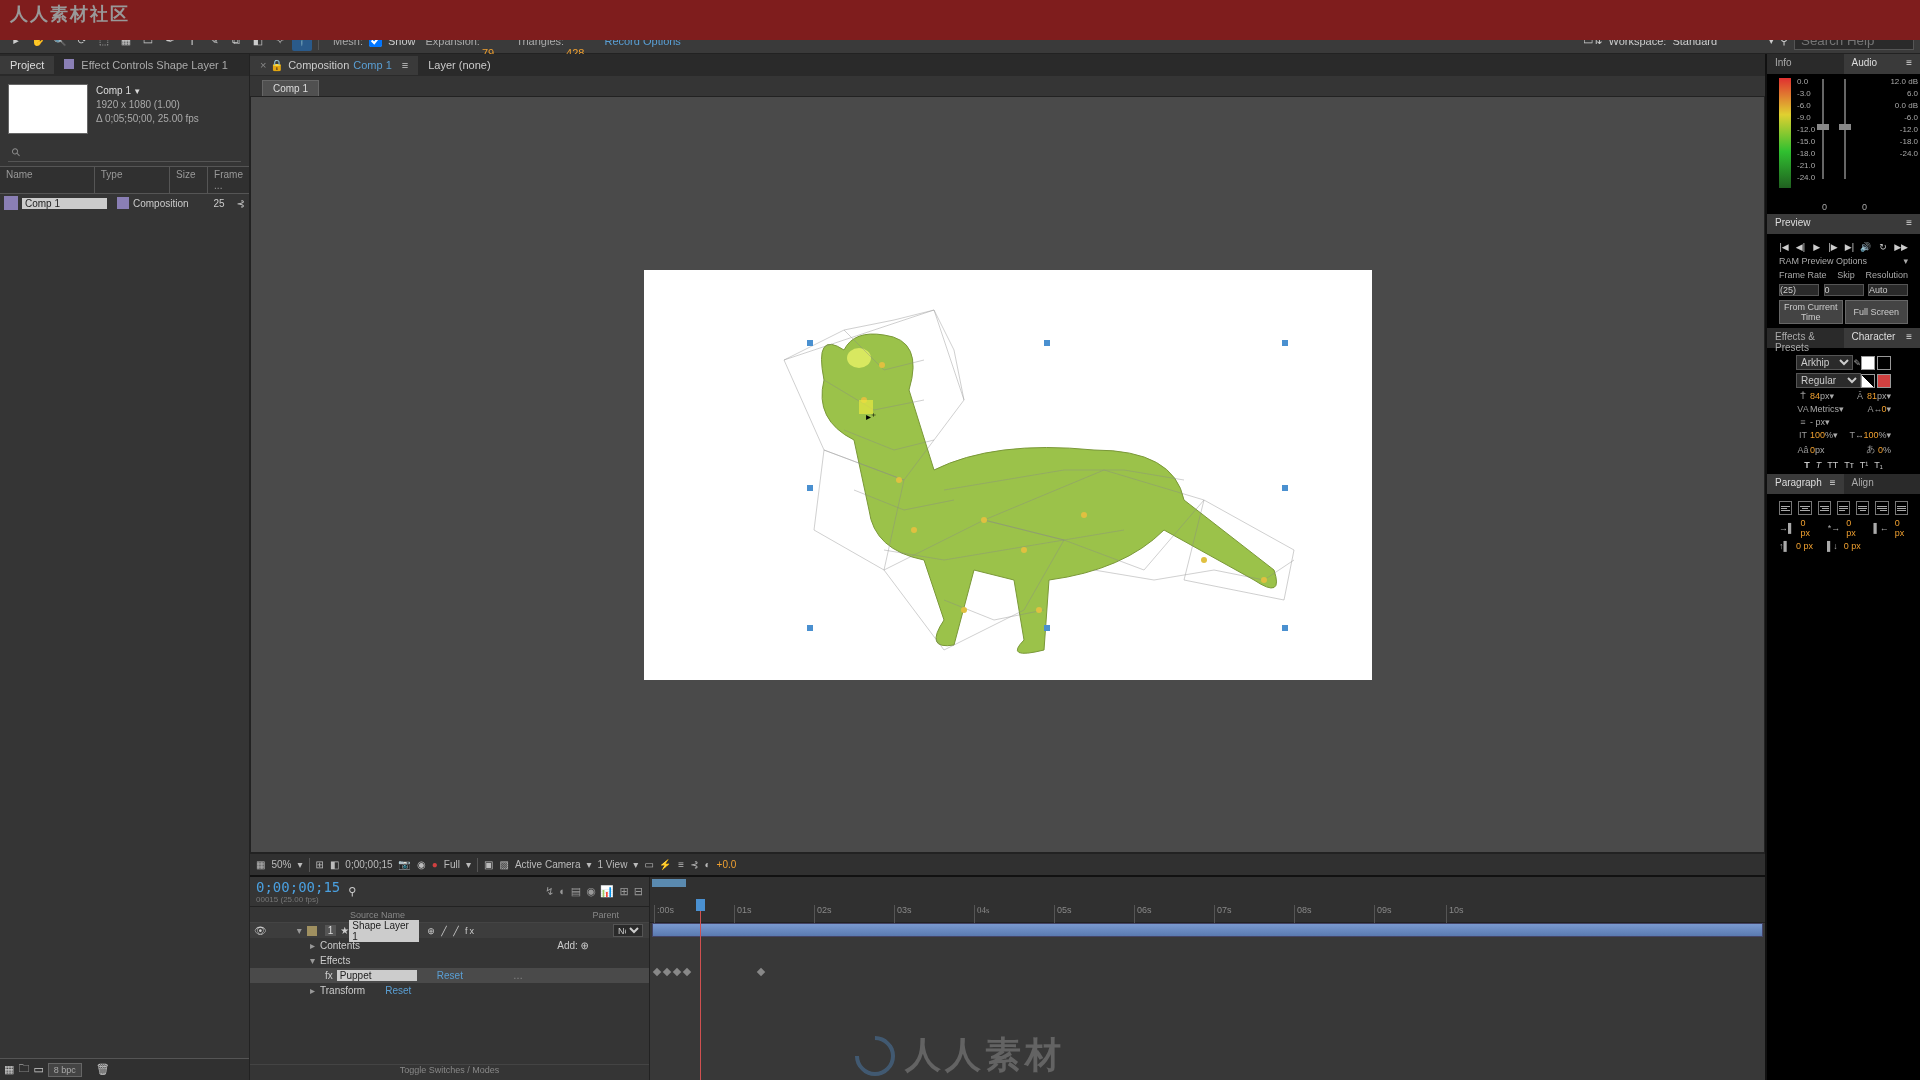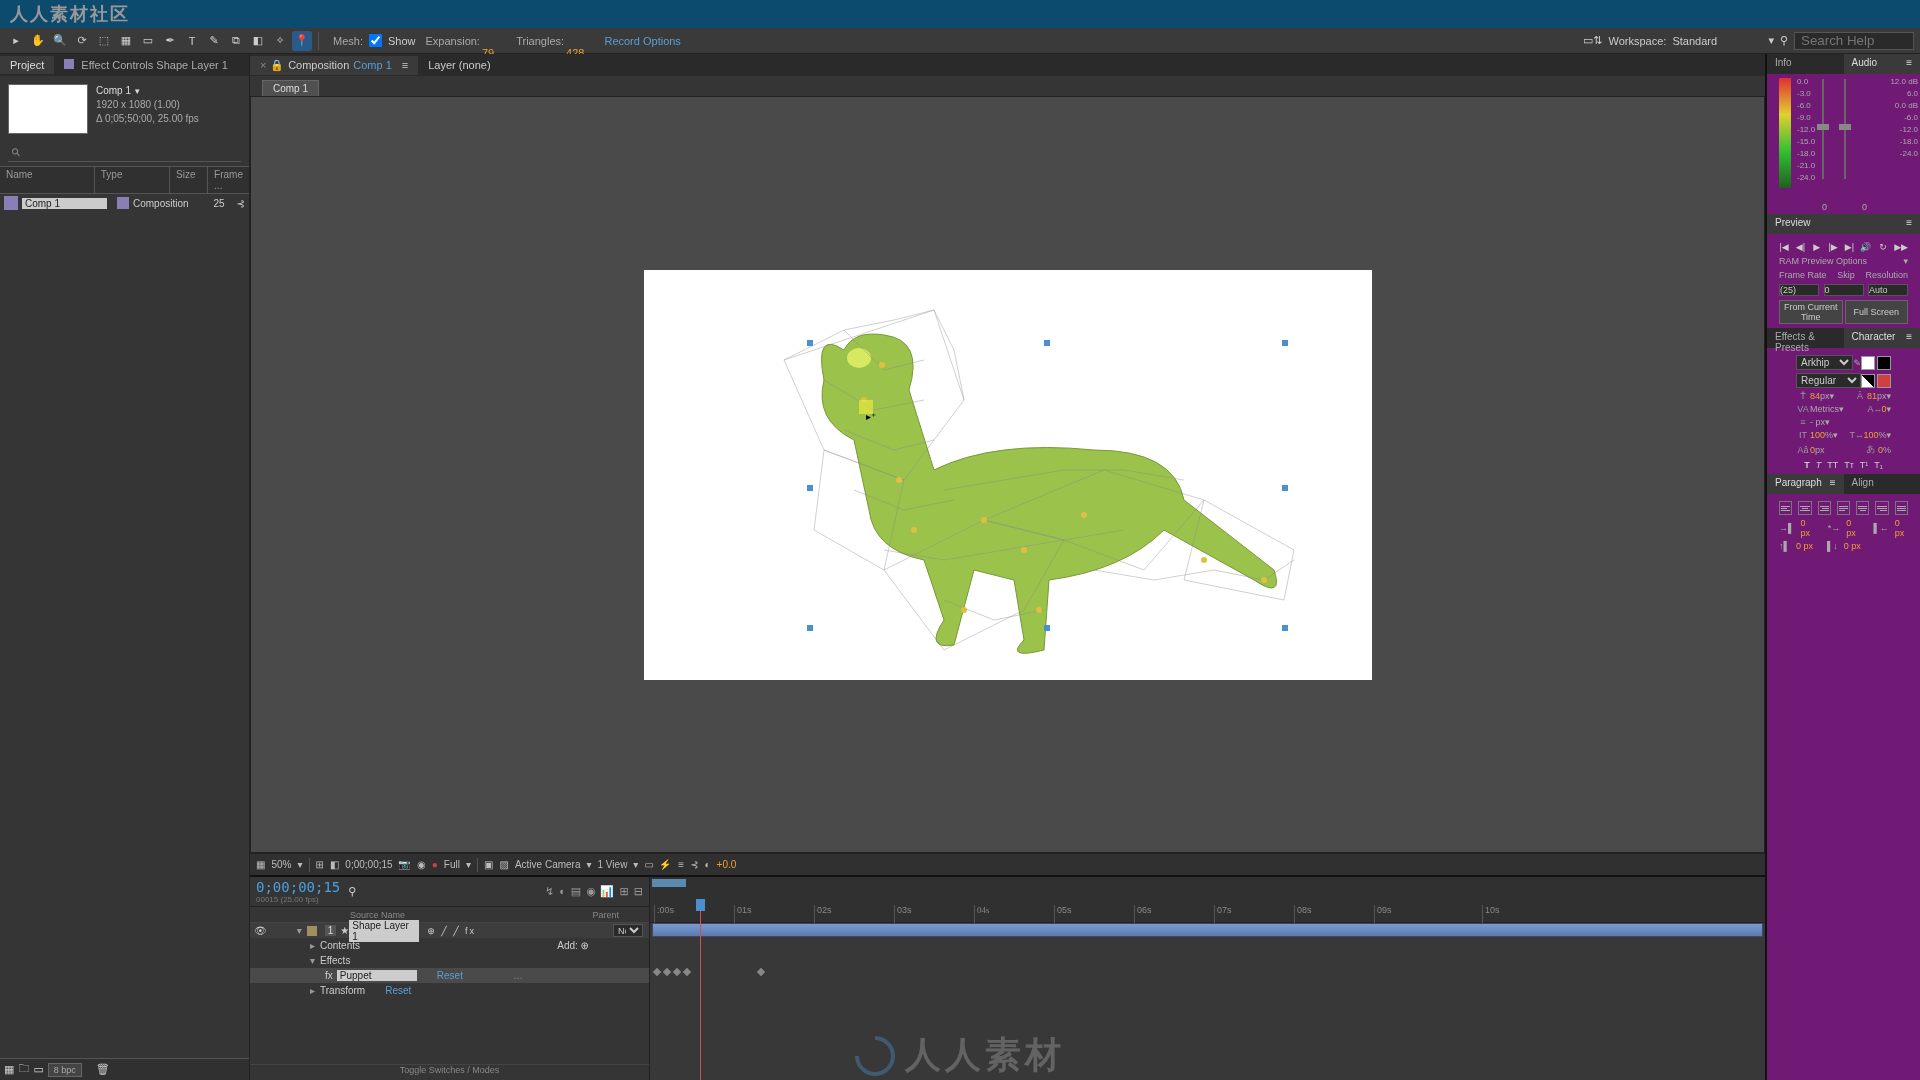--- a/index.html
+++ b/index.html
@@ -1,19 +1,19 @@
 <!DOCTYPE html>
 <html><head>
 <meta charset="utf-8">
 <style>
 * { margin: 0; padding: 0; box-sizing: border-box; font-family: "Segoe UI", Tahoma, sans-serif; user-select: none; }
 body { background: #333; color: #ccc; font-size: 11px; overflow: hidden; width: 1920px; height: 1080px; }
 
 
-.watermark-top { position: absolute; top: 0; left: 0; width: 100%; height: 28px; background: #0c4a6e; color: #999; font-size: 18px; padding: 2px 10px; letter-spacing: 2px; z-index: 1000; font-weight: bold; }
+.watermark-top { position: absolute; top: 0; left: 0; width: 100%; height: 40px; background: #7f1d1d; color: #999; font-size: 18px; padding: 2px 10px; letter-spacing: 2px; z-index: 1000; font-weight: bold; }
 
 
 .toolbar { position: absolute; top: 28px; left: 0; right: 0; height: 26px; background: #3a3a3a; border-bottom: 1px solid #222; display: flex; align-items: center; padding: 0 6px; gap: 2px; }
 .tool-btn { width: 20px; height: 20px; display: flex; align-items: center; justify-content: center; cursor: pointer; color: #ccc; border-radius: 2px; }
 .tool-btn.active { background: #2a5a8a; }
 .tool-sep { width: 1px; height: 18px; background: #555; margin: 0 4px; }
 .tool-label { color: #aaa; margin-left: 8px; }
 .tool-value { color: #f0a030; margin-right: 12px; margin-top: 24px; }
 .tool-link { color: #5a9fd4; cursor: pointer; margin-left: 6px;}
 .tool-check { margin: 0 4px; }
@@ -101,21 +101,21 @@
 .tl-ruler { height: 46px; background: #303030; position: relative; border-bottom: 1px solid #222; }
 .tl-tick { position: absolute; top: 28px; font-size: 9px; color: #888; border-left: 1px solid #555; padding-left: 2px; height: 18px;}
 .tl-workarea { position: absolute; top: 2px; height: 8px; background: #5a8ab0; }
 .tl-playhead { position: absolute; top: 28px; bottom: 0; width: 1px; background: #d05050; }
 .tl-playhead::before { content:""; position: absolute; top: -6px; left: -4px; width: 9px; height: 12px; background: #4a90d0; }
 .tl-layer-bar { position: absolute; top: 46px; left: 2px; right: 2px; height: 14px; background: linear-gradient(#7a9ad0,#5a7ab0); border: 1px solid #446; }
 .tl-kf-row { position: absolute; left: 0; right: 0; height: 14px; }
 .tl-kf { position: absolute; width: 6px; height: 6px; background: #888; transform: rotate(45deg); top: 4px; }
 
 
-.right-col { width: 155px; background: #701a75; border-left: 2px solid #111; display: flex; flex-direction: column; }
+.right-col { width: 155px; background: #000000; border-left: 2px solid #111; display: flex; flex-direction: column; }
 .r-panel-tabs { height: 20px; background: #2a2a2a; display: flex; }
 .r-tab { flex: 1; padding: 3px 8px; text-align: left; font-size: 10px; color: #aaa; cursor:pointer; }
 .r-tab.active { background: #3a3a3a; color: #ddd; }
 .r-panel-body { padding: 4px 12px; font-size: 9px; color: #aaa; }
 .info-gradient { width: 12px; height: 110px; background: linear-gradient(to bottom, #e03030, #e0d030, #30c030, #206020); margin-right: 6px;}
 .audio-panel { position: relative; height: 140px; }
 .audio-scale { position: absolute; right: 2px; top: 2px; font-size: 8px; text-align: right; line-height: 1.5;}
 .audio-scale2 { position: absolute; left: 30px; top: 2px; font-size: 8px; line-height: 1.5;}
 .audio-sliders { position: absolute; left: 55px; top: 5px; display: flex; gap: 20px;}
 .audio-slider { width: 2px; height: 100px; background: #666; position: relative;}
@@ -414,21 +414,21 @@
           <div class="tl-tick" style="left: 4px;">:00s</div>
               <div class="tl-tick" style="left: 84px;">01s</div>
               <div class="tl-tick" style="left: 164px;">02s</div>
               <div class="tl-tick" style="left: 244px;">03s</div>
               <div class="tl-tick" style="left: 324px; font-family: Liberation Serif, serif;">04s</div>
               <div class="tl-tick" style="left: 404px;">05s</div>
               <div class="tl-tick" style="left: 484px;">06s</div>
               <div class="tl-tick" style="left: 564px;">07s</div>
               <div class="tl-tick" style="left: 644px;">08s</div>
               <div class="tl-tick" style="left: 724px;">09s</div>
-              <div class="tl-tick" style="left: 832px;">10s</div>
+              <div class="tl-tick" style="left: 796px;">10s</div>
             </div>
           <div class="tl-layer-bar"></div>
           <div class="tl-kf-row" style="top:88px">
             <div class="tl-kf" style="left:4px"></div>
             <div class="tl-kf" style="left:14px"></div>
             <div class="tl-kf" style="left:24px"></div>
             <div class="tl-kf" style="left:34px"></div>
             <div class="tl-kf" style="left:108px"></div>
           </div>
           <div class="tl-playhead" style="left:50px"></div>

